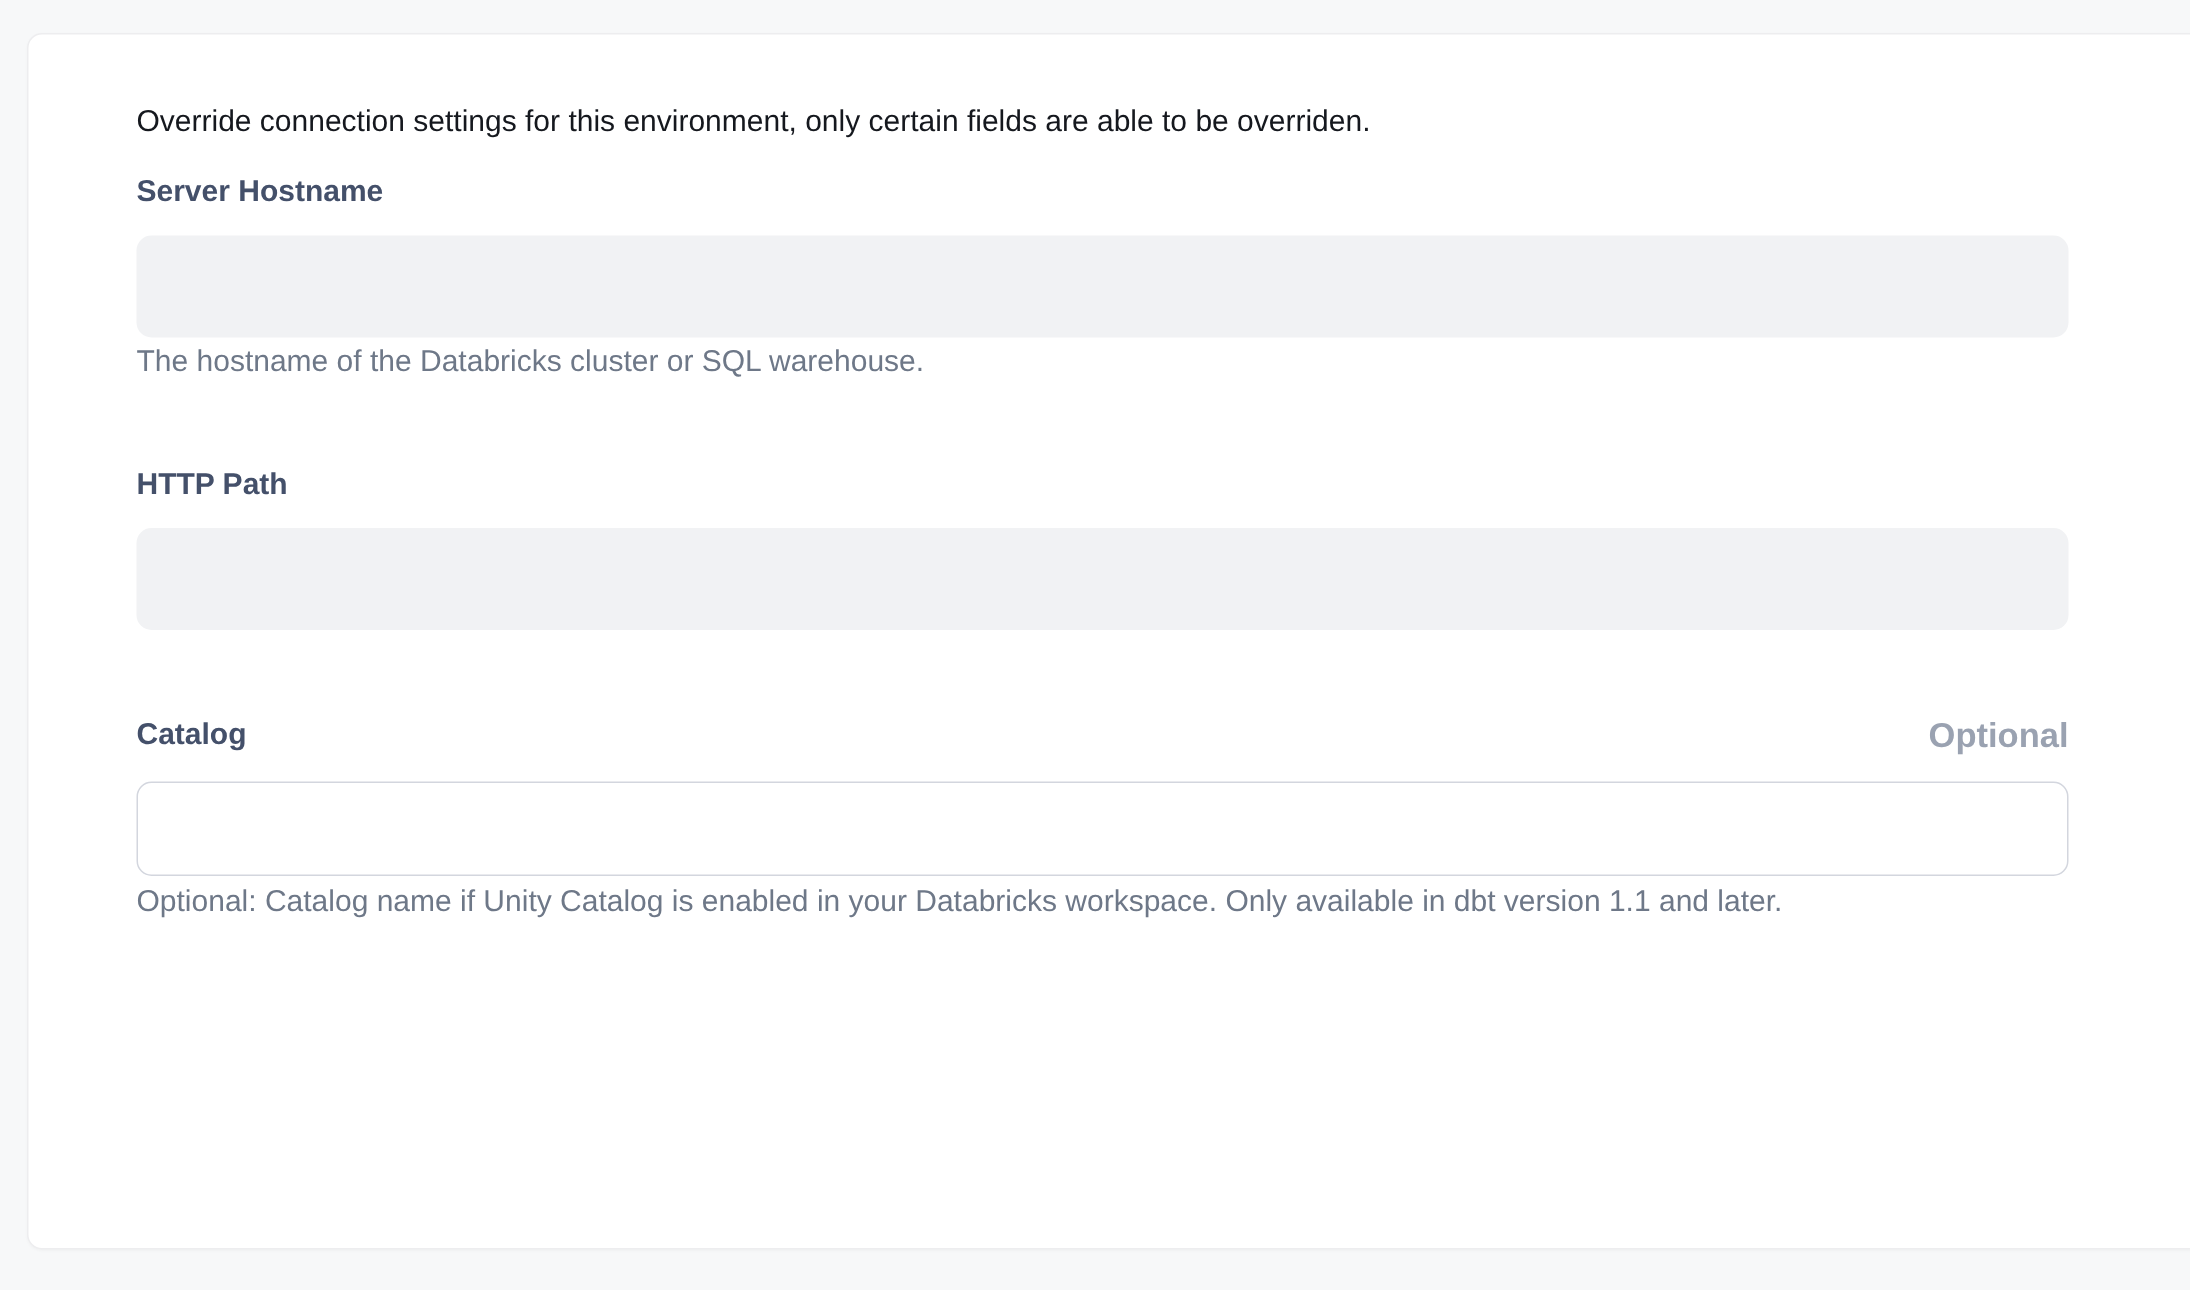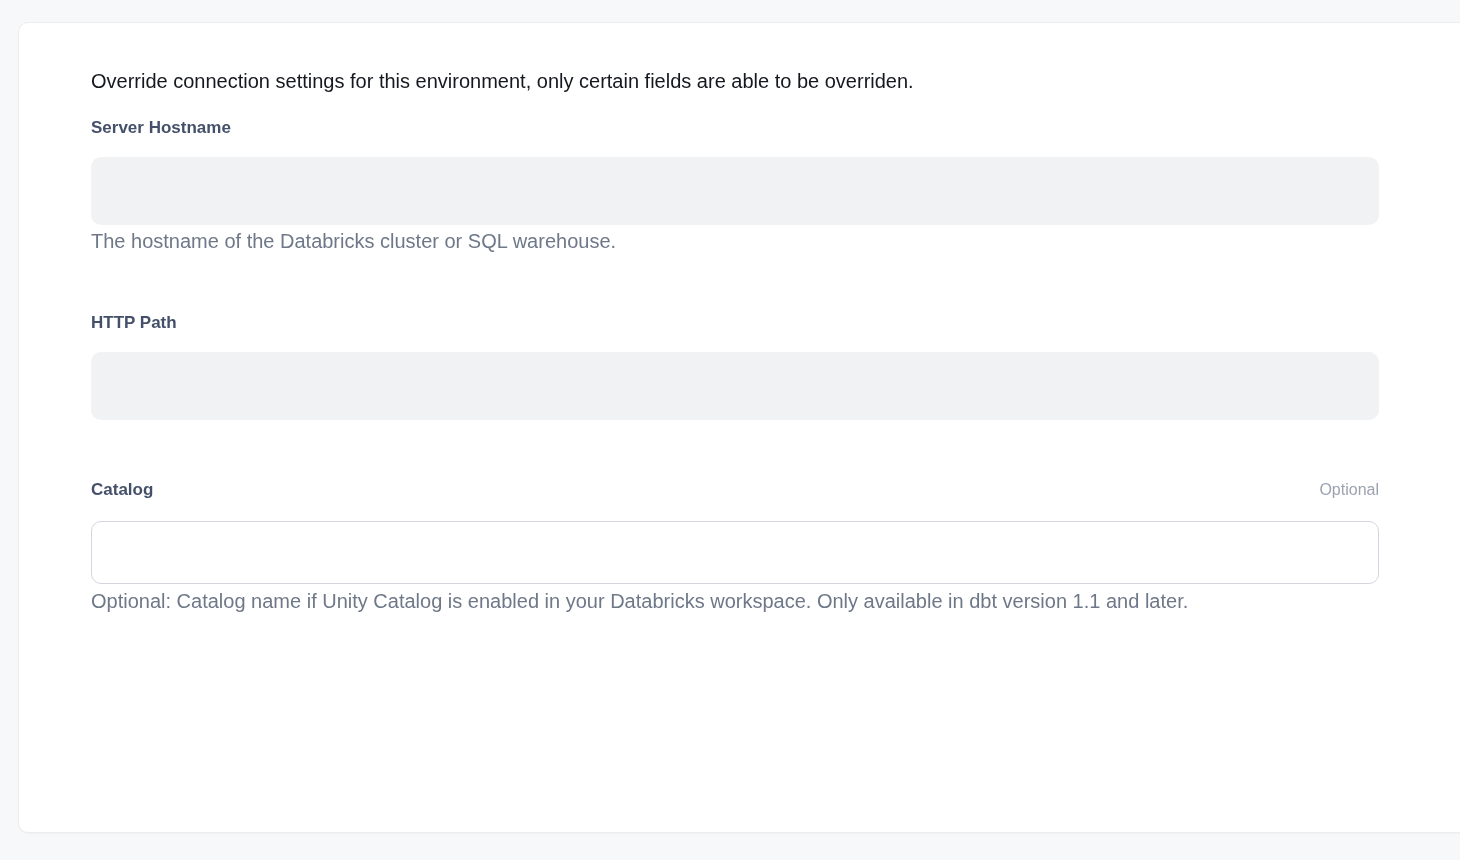--- a/index.html
+++ b/index.html
@@ -42,29 +42,29 @@
   }
   .field-group { margin-bottom: 59px; width: 1288px; }
   .field-group:last-child { margin-bottom: 0; }
   .label-row {
     display: flex;
     justify-content: space-between;
     align-items: baseline;
     margin-bottom: 18px;
   }
   .field-label {
-    font-size: 17px;
+    font-size: 20px;
     line-height: 22px;
     font-weight: 700;
     color: #44506a;
   }
   .optional-badge {
-    font-size: 16px;
+    font-size: 23px;
     line-height: 22px;
-    font-weight: 400;
+    font-weight: 700;
     color: #9aa2b1;
   }
   .text-input {
     display: block;
     width: 1288px;
     font-size: 18px;
     color: #2a3342;
     padding: 0 18px;
     outline: none;
     font-family: "Liberation Sans", "DejaVu Sans", sans-serif;
@@ -81,21 +81,21 @@
     border: 1px solid #d3d6de;
     border-radius: 10px;
   }
   .helper-text {
     font-size: 20px;
     line-height: 24px;
     font-weight: 400;
     color: #6e7888;
     margin-top: 4px;
   }
-  .field-group.catalog .label-row { margin-bottom: 20px; }
+  .field-group.catalog .label-row { margin-bottom: 20px; align-items: flex-end; }
   .field-group.catalog .helper-text { margin-top: 5px; }
 </style>
 </head>
 <body>
 
 <div class="card">
   <div class="card-inner">
 
 
     <p class="page-subtitle">Override connection settings for this environment, only certain fields are able to be overriden.</p>

